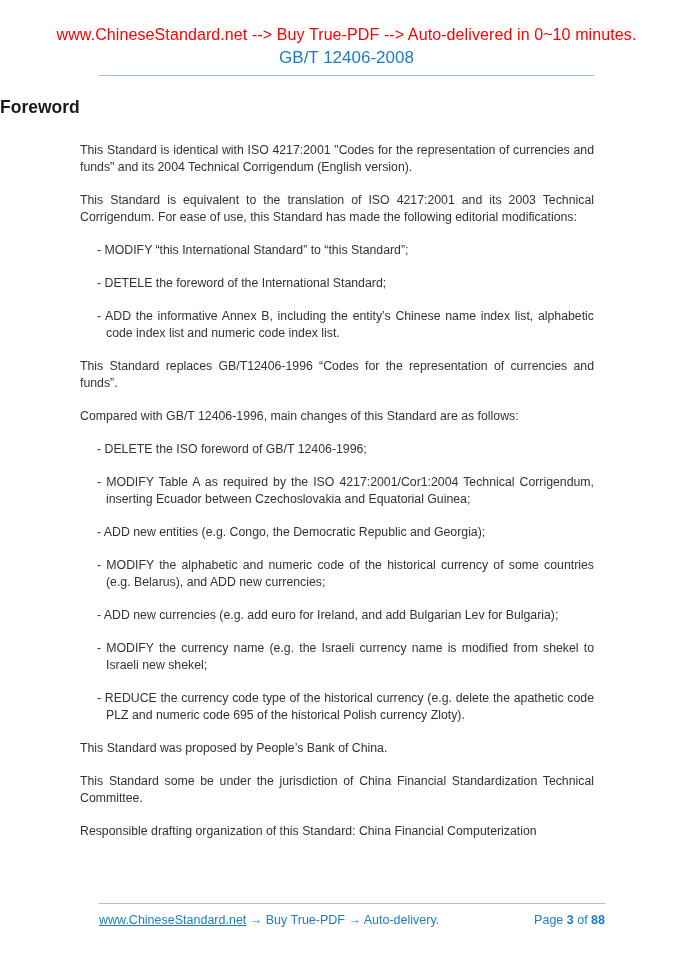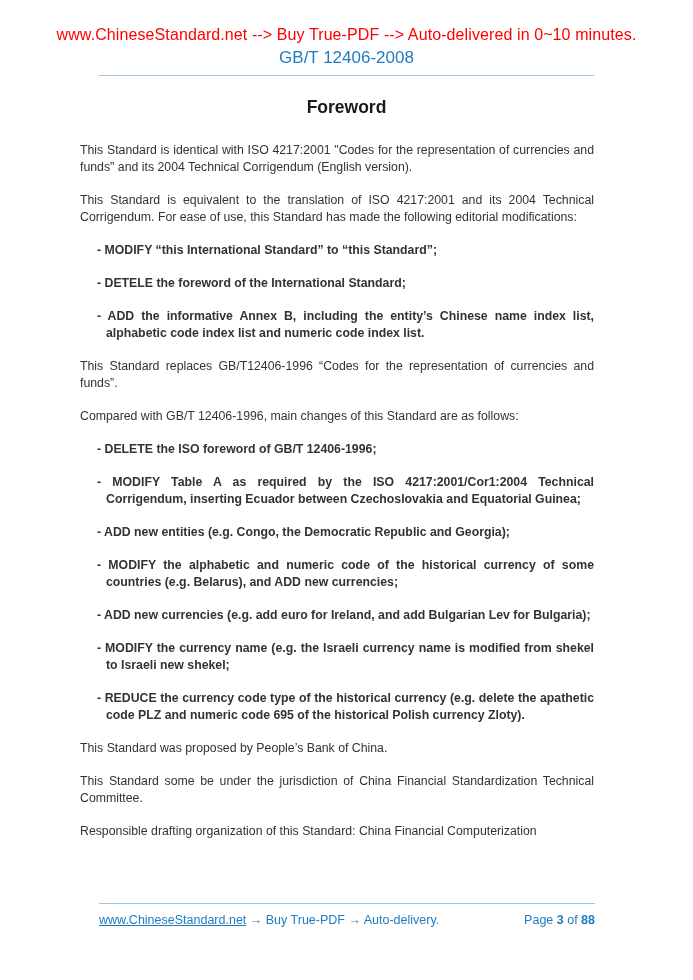--- a/index.html
+++ b/index.html
@@ -34,43 +34,41 @@
   }
   .header-rule{
     width:495px;
     margin:7px auto 0 auto;
     border:none;
     border-top:1px solid var(--rule);
     height:0;
   }
   .title{
     margin-top:21px;
-    text-align:center;
     font-size:17.5px;
     font-weight:bold;
     color:#1a1a1a;
   }
   .doc-body{
     margin:24px 99px 0 80px;
     font-size:12.3px;
     line-height:17px;
     color:var(--ink);
     text-align:justify;
   }
   .doc-body p{margin:0 0 16px 0;}
   .doc-body p.list-item{
     padding-left:26px;
     text-indent:-9px;
-    font-weight:bold;
   }
   .footer{
     position:absolute;
     top:903px;
     left:99px;
-    right:98px;
+    right:88px;
     border-top:1px solid var(--rule);
     padding-top:9px;
     display:flex;
     justify-content:space-between;
     align-items:baseline;
     color:var(--blue);
     font-size:12.5px;
   }
   .footer a{
     color:var(--blue);
@@ -83,21 +81,21 @@
 <body>
 
 <div class="page">
   <div class="banner">www.ChineseStandard.net --&gt; Buy True-PDF --&gt; Auto-delivered in 0~10 minutes.</div>
   <div class="doc-number">GB/T 12406-2008</div>
   <hr class="header-rule">
   <h1 class="title">Foreword</h1>
 
   <div class="doc-body">
       <p class="para">This Standard is identical with ISO 4217:2001 "Codes for the representation of currencies and funds" and its 2004 Technical Corrigendum (English version).</p>
-      <p class="para">This Standard is equivalent to the translation of ISO 4217:2001 and its 2004 Technical Corrigendum. For ease of use, this Standard has made the following editorial modifications:</p>
+      <p class="para">This Standard is equivalent to the translation of ISO 4217:2001 and its 2003 Technical Corrigendum. For ease of use, this Standard has made the following editorial modifications:</p>
       <p class="list-item">- MODIFY “this International Standard” to “this Standard”;</p>
       <p class="list-item">- DETELE the foreword of the International Standard;</p>
       <p class="list-item">- ADD the informative Annex B, including the entity’s Chinese name index list, alphabetic code index list and numeric code index list.</p>
       <p class="para">This Standard replaces GB/T12406-1996 “Codes for the representation of currencies and funds”.</p>
       <p class="para">Compared with GB/T 12406-1996, main changes of this Standard are as follows:</p>
       <p class="list-item">- DELETE the ISO foreword of GB/T 12406-1996;</p>
       <p class="list-item">- MODIFY Table A as required by the ISO 4217:2001/Cor1:2004 Technical Corrigendum, inserting Ecuador between Czechoslovakia and Equatorial Guinea;</p>
       <p class="list-item">- ADD new entities (e.g. Congo, the Democratic Republic and Georgia);</p>
       <p class="list-item">- MODIFY the alphabetic and numeric code of the historical currency of some countries (e.g. Belarus), and ADD new currencies;</p>
       <p class="list-item">- ADD new currencies (e.g. add euro for Ireland, and add Bulgarian Lev for Bulgaria);</p>

